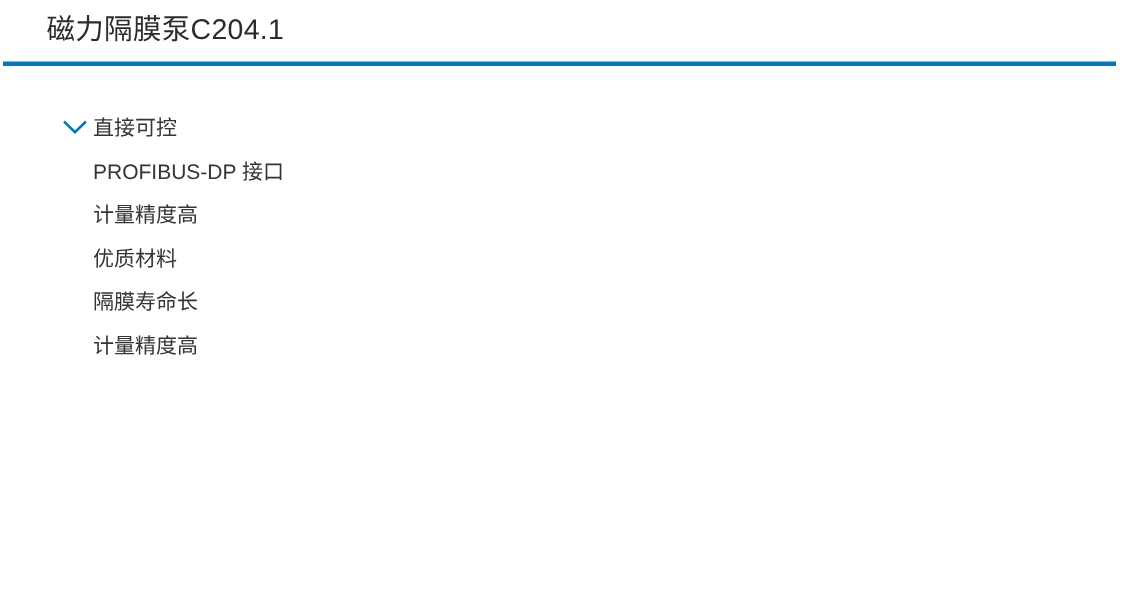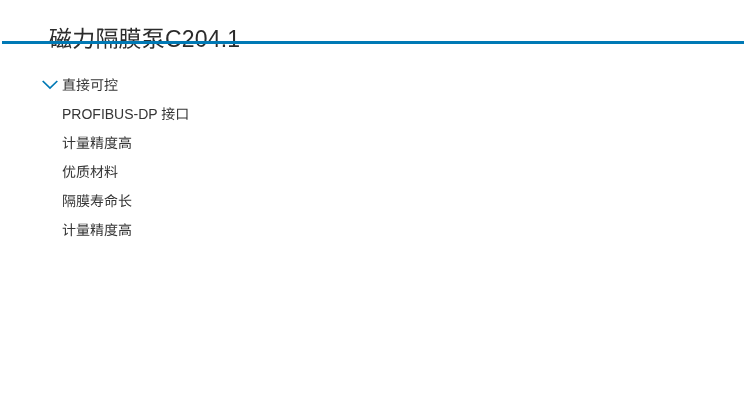--- a/index.html
+++ b/index.html
@@ -31,22 +31,22 @@
     top: 0;
     width: 750px;
     height: 41px;
     box-sizing: border-box;
   }
 
   .product-title {
     position: absolute;
     left: 31px;
     top: 8px;
-    margin: 18px;
-    font-size: 23px;
+    margin: 0;
+    font-size: 19px;
     font-weight: 400;
     line-height: 26px;
     color: #2b2b2b;
     letter-spacing: 0.2px;
     white-space: nowrap;
   }
 
   
   .title-divider {
     position: absolute;

